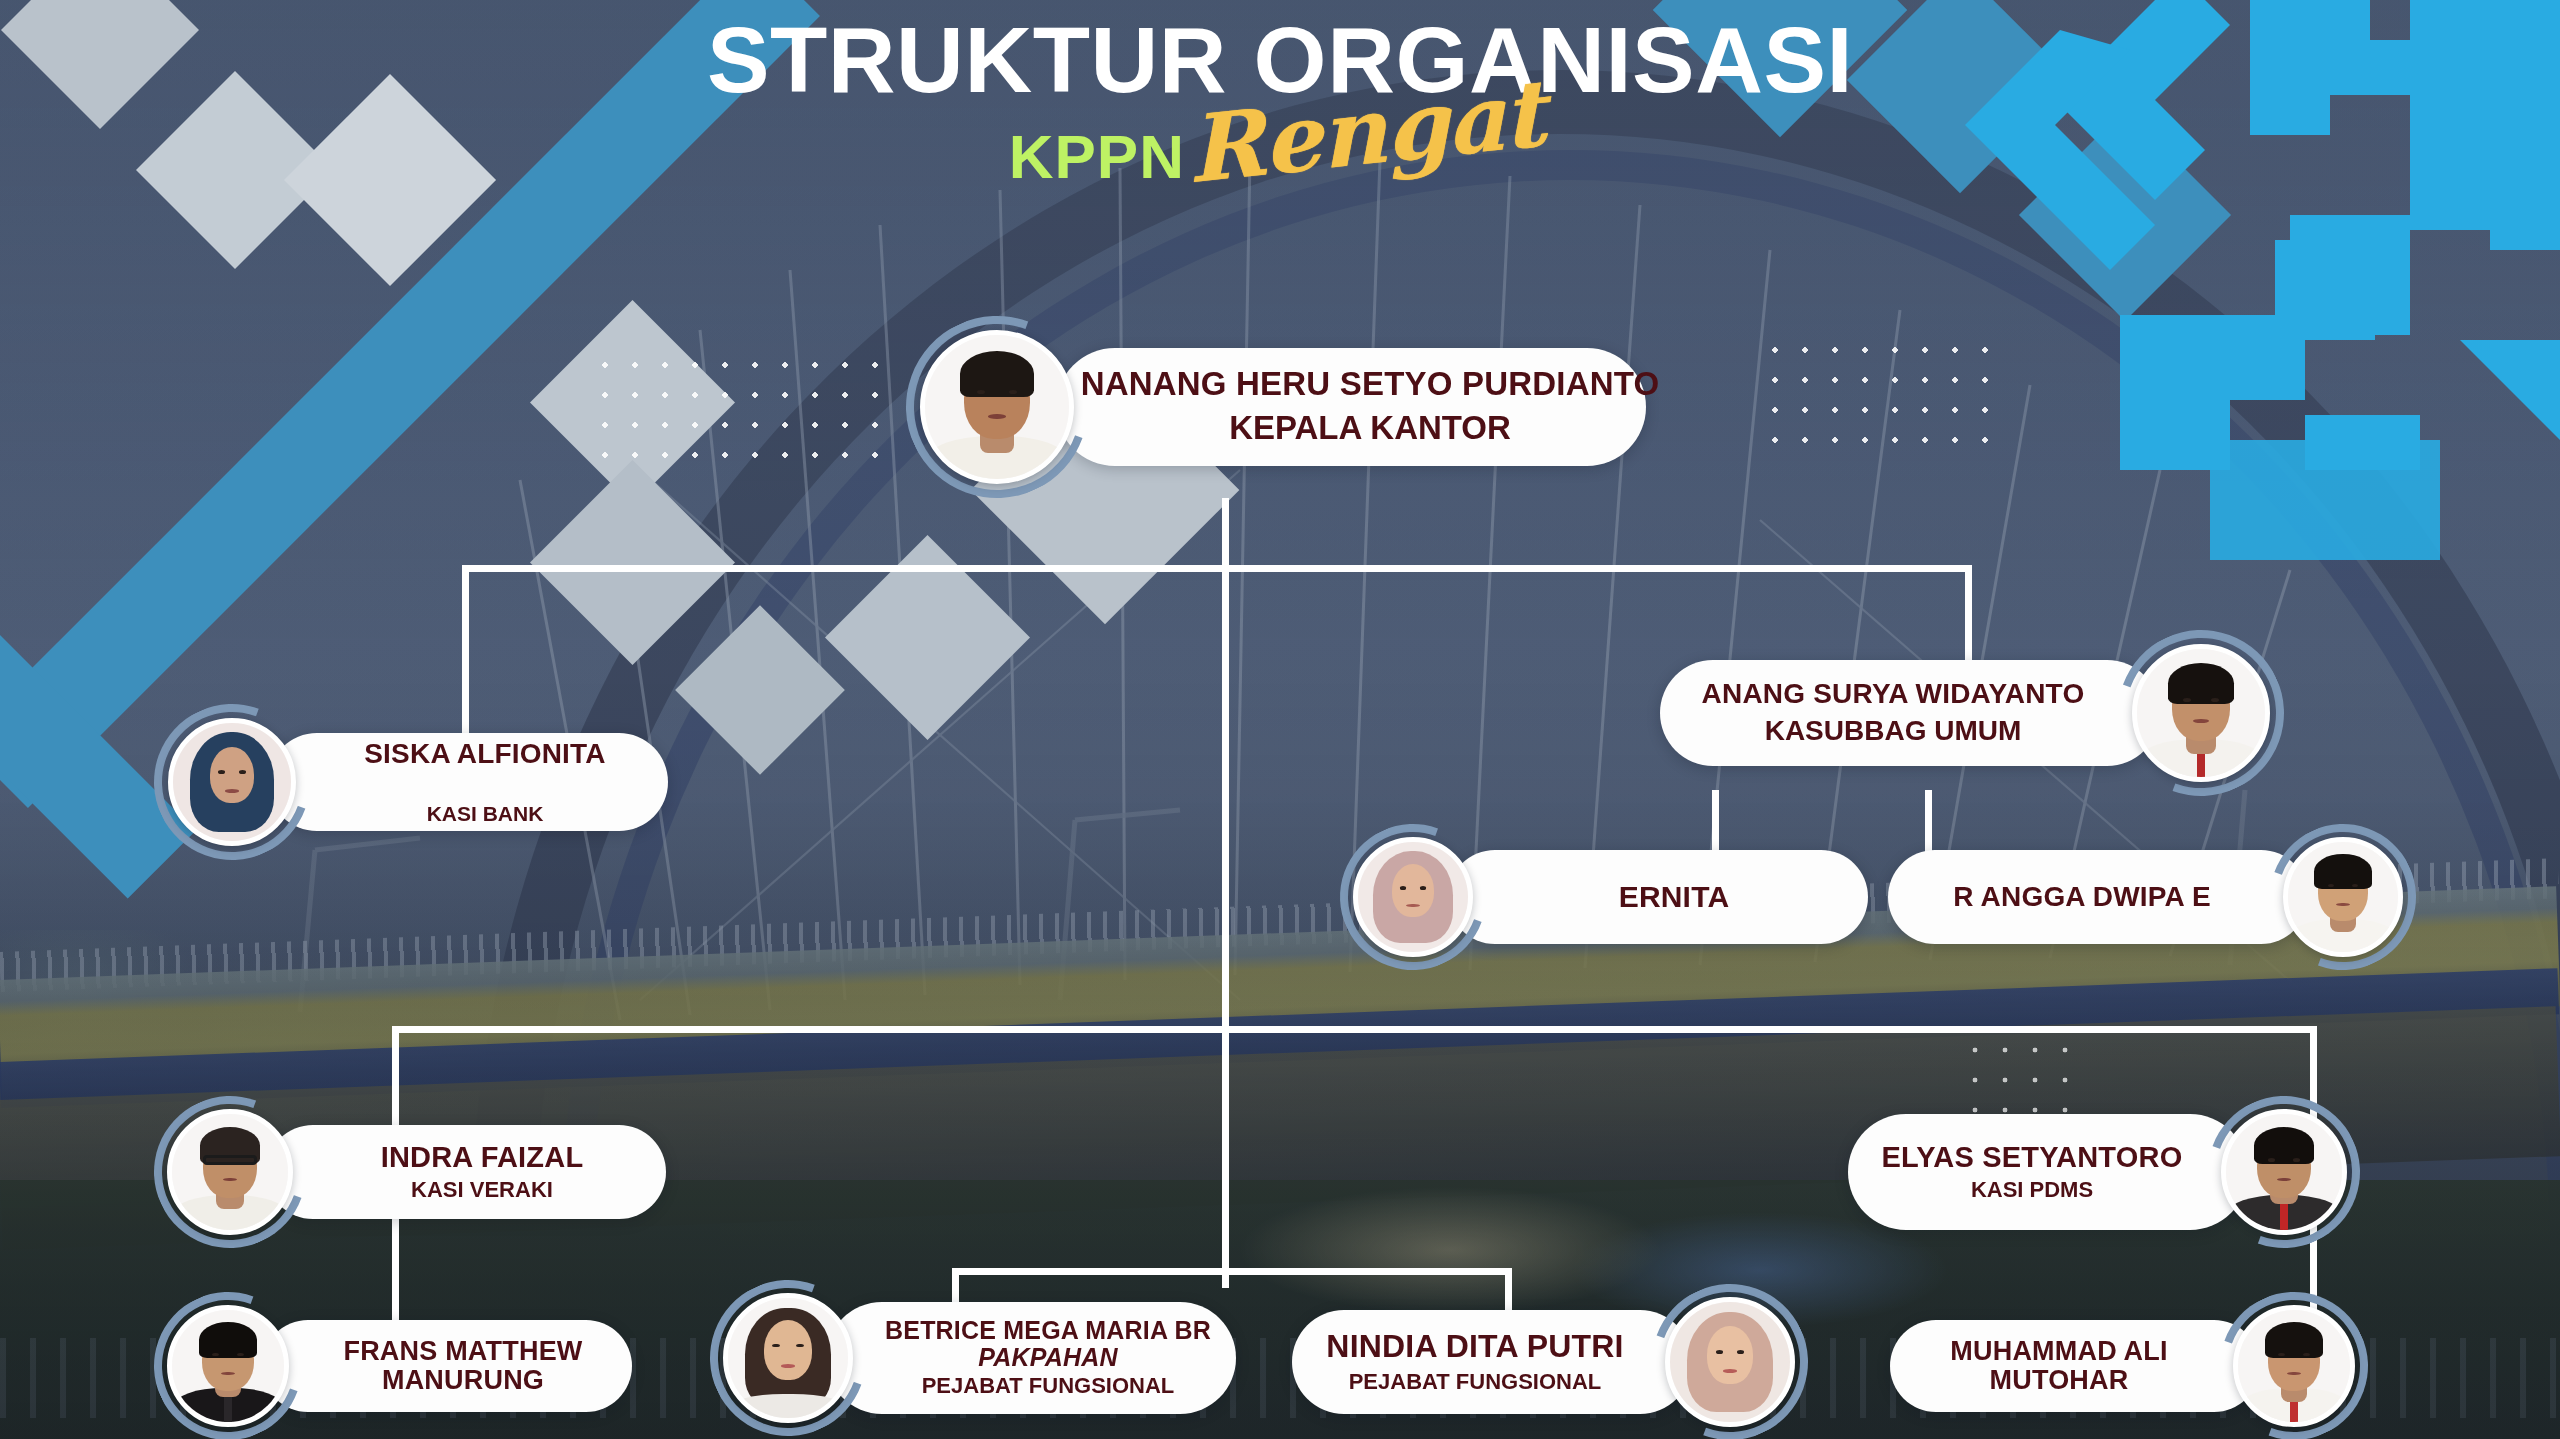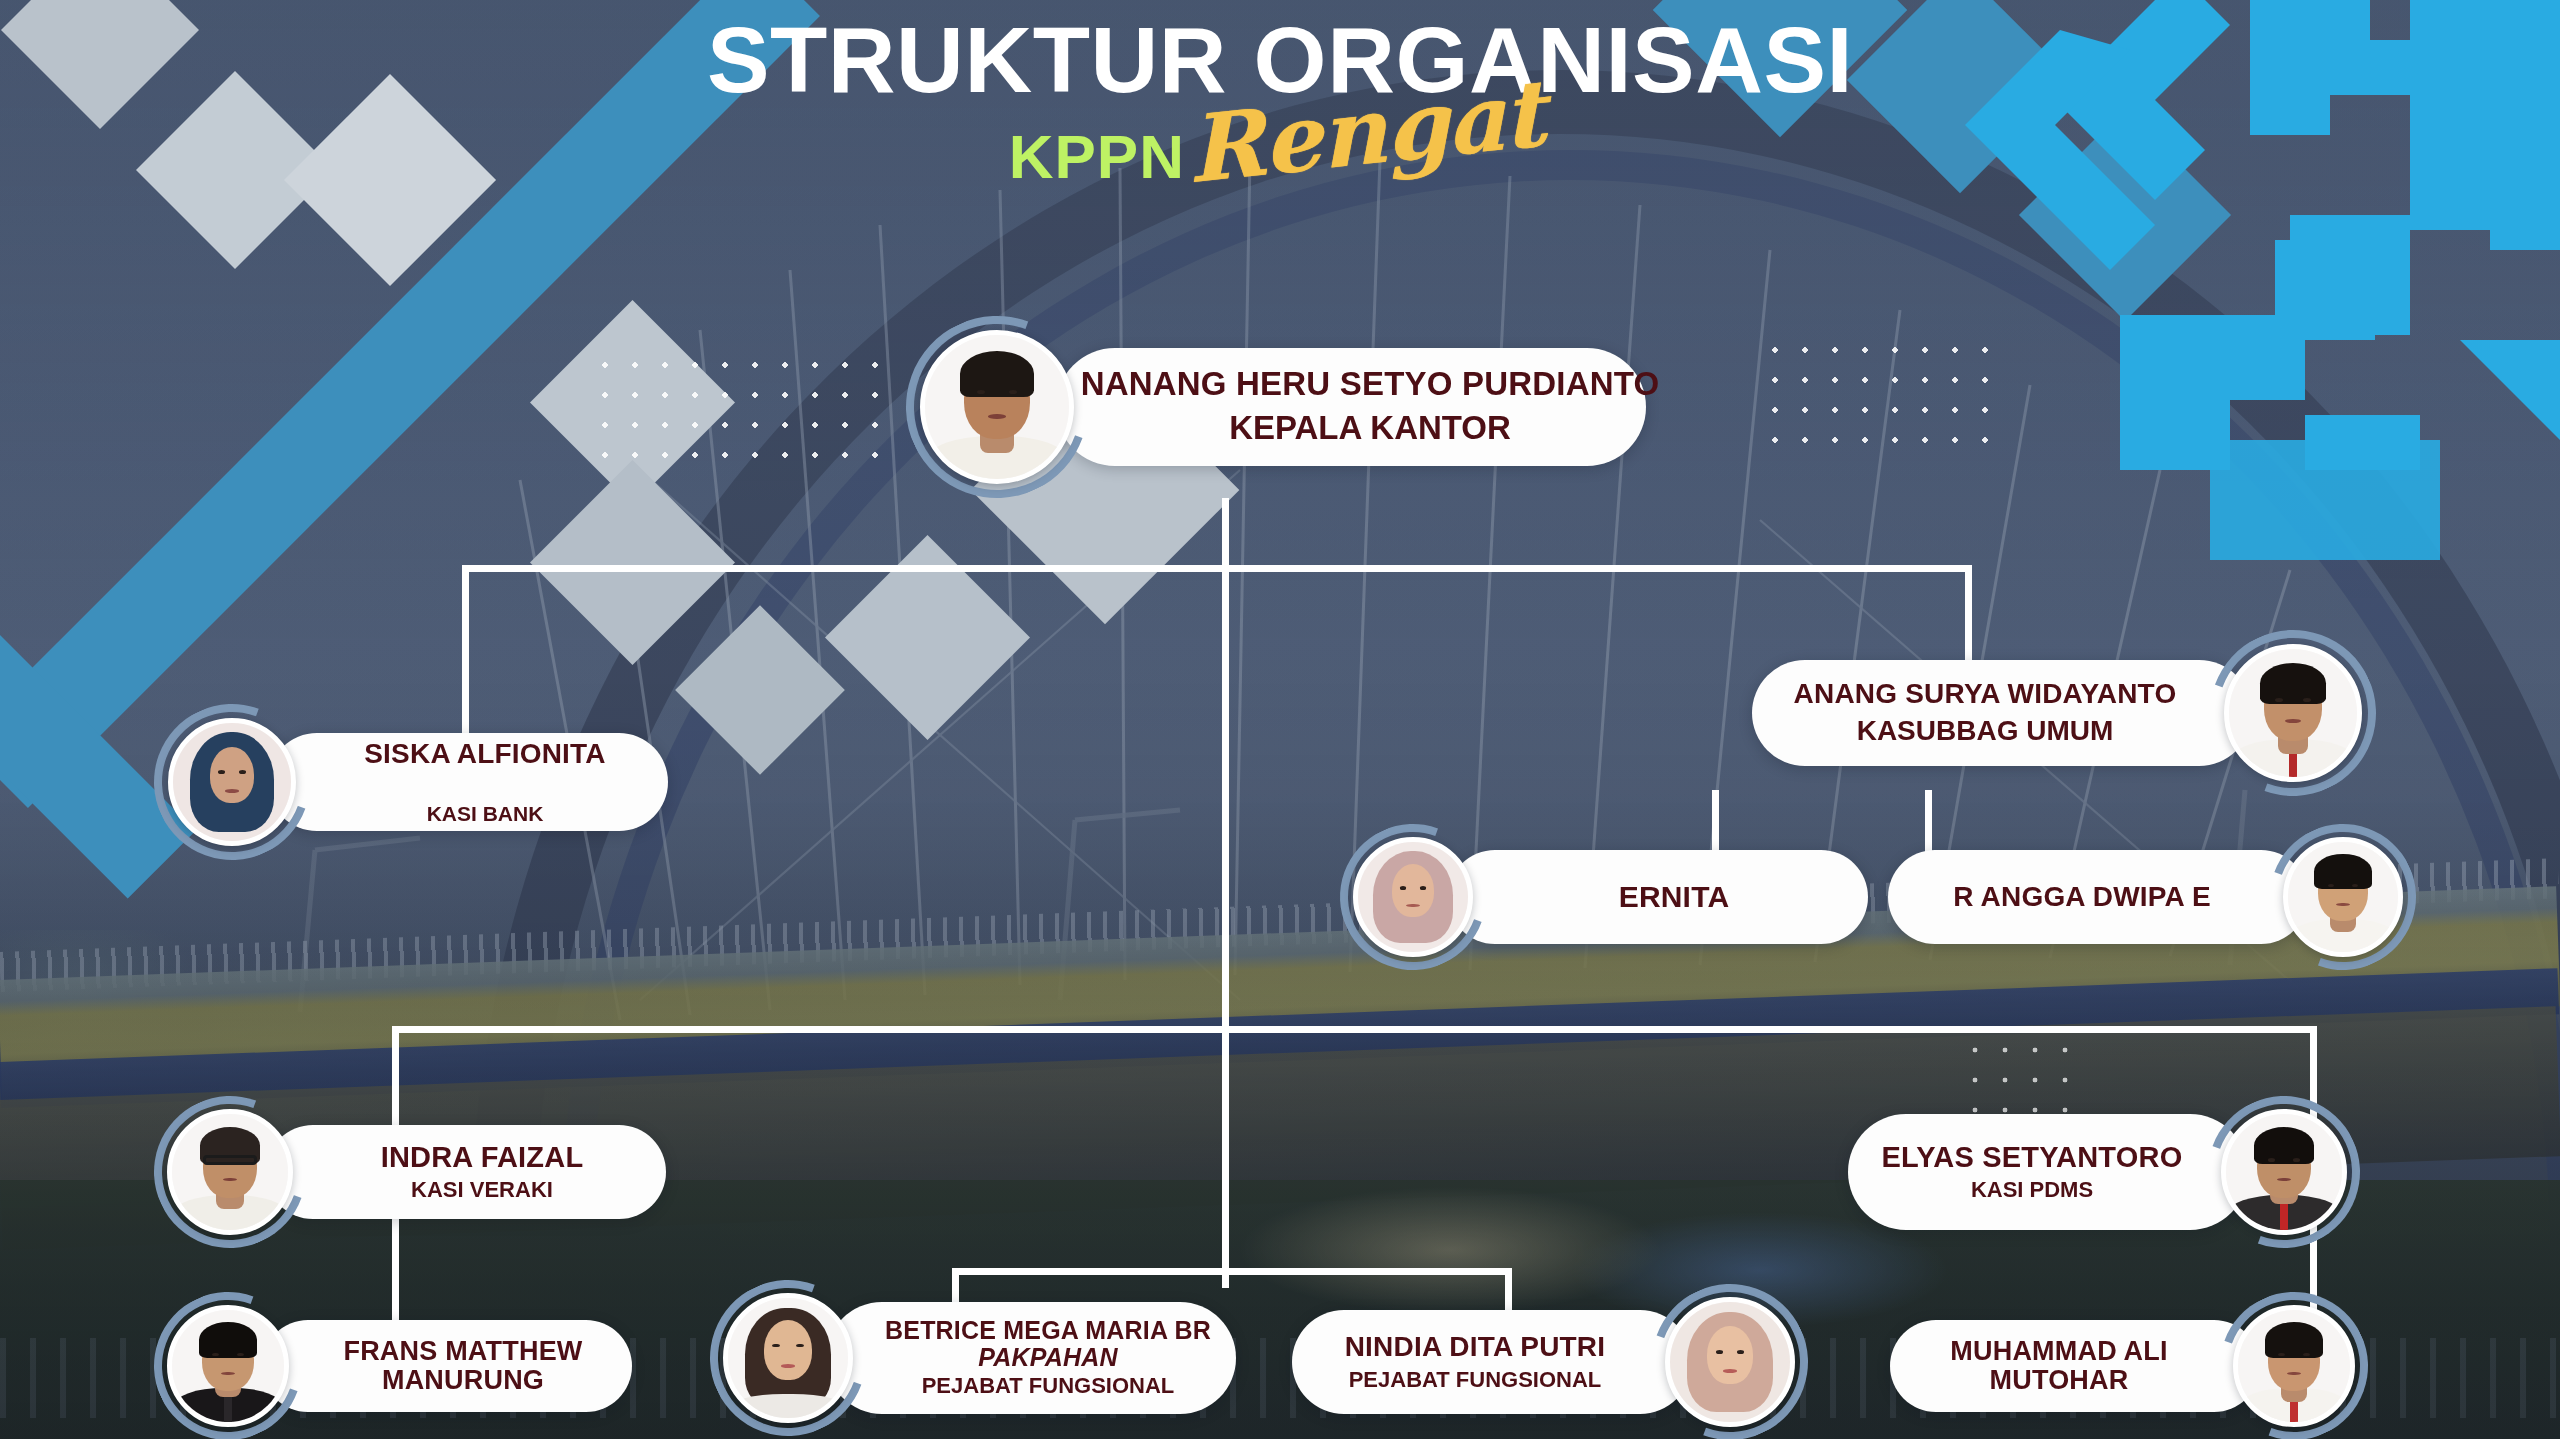--- a/index.html
+++ b/index.html
@@ -358,21 +358,21 @@
           <div class="f-mouth" style="top:56%;background:#8c4b45;"></div>
         </div>
       </div>
     </div>
     <div class="pill" style="width:400px;height:98px;margin-left:-34px;padding:0 28px 0 62px;gap:27px;">
       <div class="nm" style="font-size:28px;">SISKA ALFIONITA</div>
       <div class="rl" style="font-size:21px;margin-top:7px;">KASI BANK</div>
     </div>
   </div>
 
-  <div class="node" style="left:1752px; top:638px;">
+  <div class="node" style="left:1660px; top:638px;">
     <div class="pill" style="width:500px;height:106px;margin-right:-34px;padding:0 62px 0 28px;">
       <div class="nm" style="font-size:28px;">ANANG SURYA WIDAYANTO</div>
       <div class="rl" style="font-size:28px;margin-top:7px;">KASUBBAG UMUM</div>
     </div>
     <div class="av-wrap" style="width:150px;height:150px;z-index:2;">
       <div class="av-ring flip" style="left:-8px;top:-8px;width:166px;height:166px;"></div>
       <div class="av" style="left:6px;top:6px;width:138px;height:138px;">
         <div class="face">
           <div class="f-bg"></div>
           <div class="f-shirt" style="background:#f4f2ee;"></div>
@@ -512,21 +512,21 @@
     </div>
     <div class="pill" style="width:410px;height:112px;margin-left:-32px;padding:0 22px 0 56px;">
       <div class="nm" style="font-size:25px;">BETRICE MEGA MARIA BR</div>
       <div class="nm" style="font-size:25px;font-style:italic;">PAKPAHAN</div>
       <div class="rl" style="font-size:22px;margin-top:4px;">PEJABAT FUNGSIONAL</div>
     </div>
   </div>
 
   <div class="node" style="left:1292px; top:1292px;">
     <div class="pill" style="width:400px;height:104px;margin-right:-32px;padding:0 56px 0 22px;">
-      <div class="nm" style="font-size:28px;">NINDIA DITA PUTRI</div>
+      <div class="nm" style="font-size:32px;">NINDIA DITA PUTRI</div>
       <div class="rl" style="font-size:22px;margin-top:6px;">PEJABAT FUNGSIONAL</div>
     </div>
     <div class="av-wrap" style="width:140px;height:140px;z-index:2;">
       <div class="av-ring flip" style="left:-8px;top:-8px;width:156px;height:156px;"></div>
       <div class="av" style="left:5px;top:5px;width:130px;height:130px;">
         <div class="face">
           <div class="f-bg" style="background:#efe7e3;"></div>
           <div class="f-hijab" style="background:#cfa99a;"></div>
           <div class="f-head" style="left:31%;top:20%;width:38%;height:48%;background:#e8c0a2;"></div>
           <div class="f-eye" style="left:38%;top:40%;"></div>

